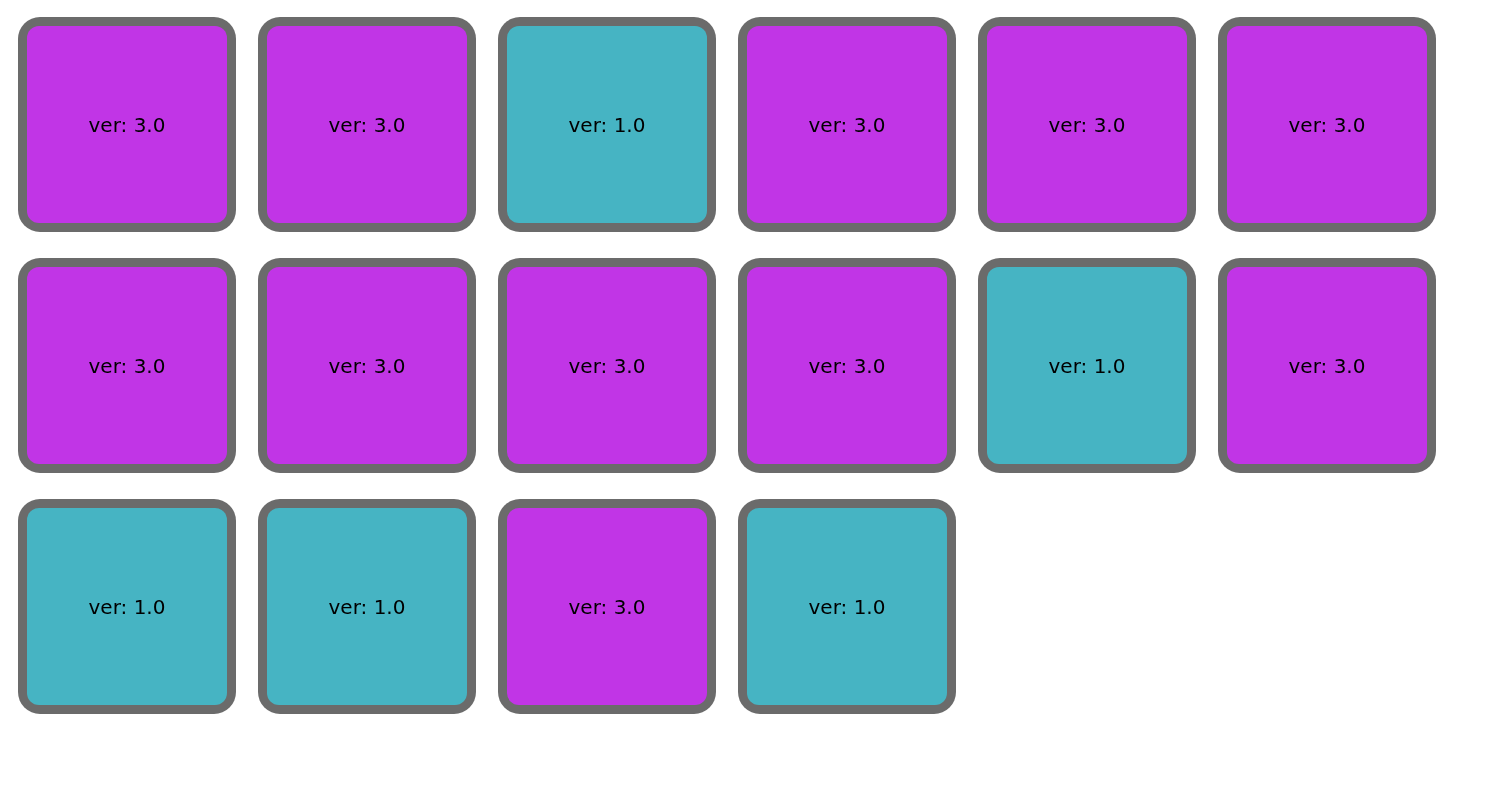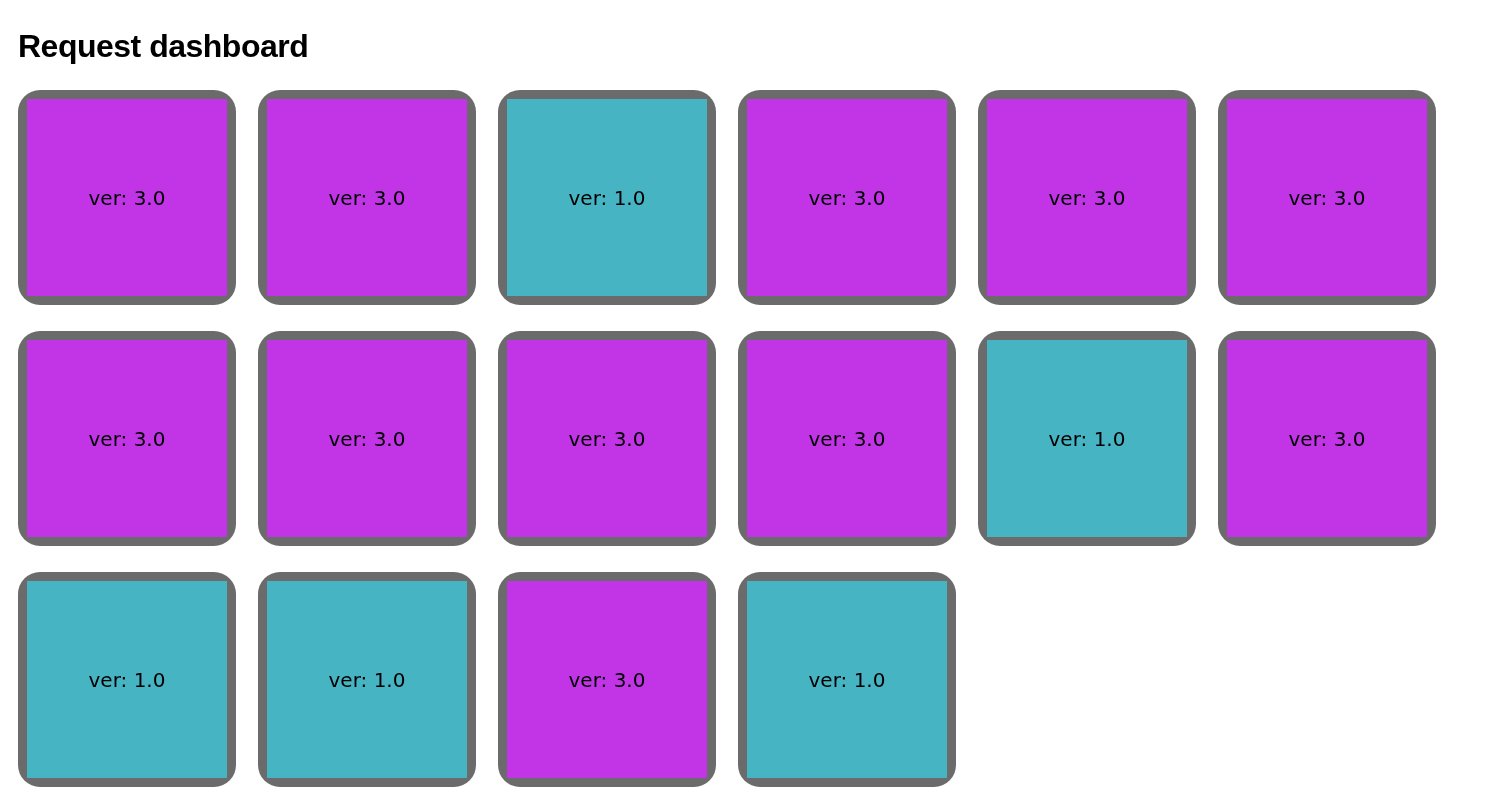--- a/index.html
+++ b/index.html
@@ -32,38 +32,37 @@
     height: 215px;
     margin: 13px 11px;
     padding: 9px;
     border-radius: 22px;
     background: var(--tile-border, #6b6b6b);
     cursor: pointer;
   }
   .tile-inner {
     width: 100%;
     height: 100%;
-    border-radius: 0;
+    border-radius: 12px;
     background: var(--fill, #c135e6);
     display: flex;
     align-items: center;
     justify-content: center;
   }
   .tile-label {
     font-family: "DejaVu Sans", "Liberation Sans", sans-serif;
     font-size: 20px;
     color: var(--label-color, #000000);
     white-space: nowrap;
   }
 </style>
 </head>
 <body style="background: rgb(255, 255, 255);">
 
 <div class="page">
-  <h1 class="page-title">Request dashboard</h1>
 
   <div class="board" id="board">
   <div class="tile" style="--fill: #c135e6;">
     <div class="tile-inner">
       <span class="tile-label">ver: 3.0</span>
     </div>
   </div>
 
   <div class="tile" style="--fill: #c135e6;">
     <div class="tile-inner">

